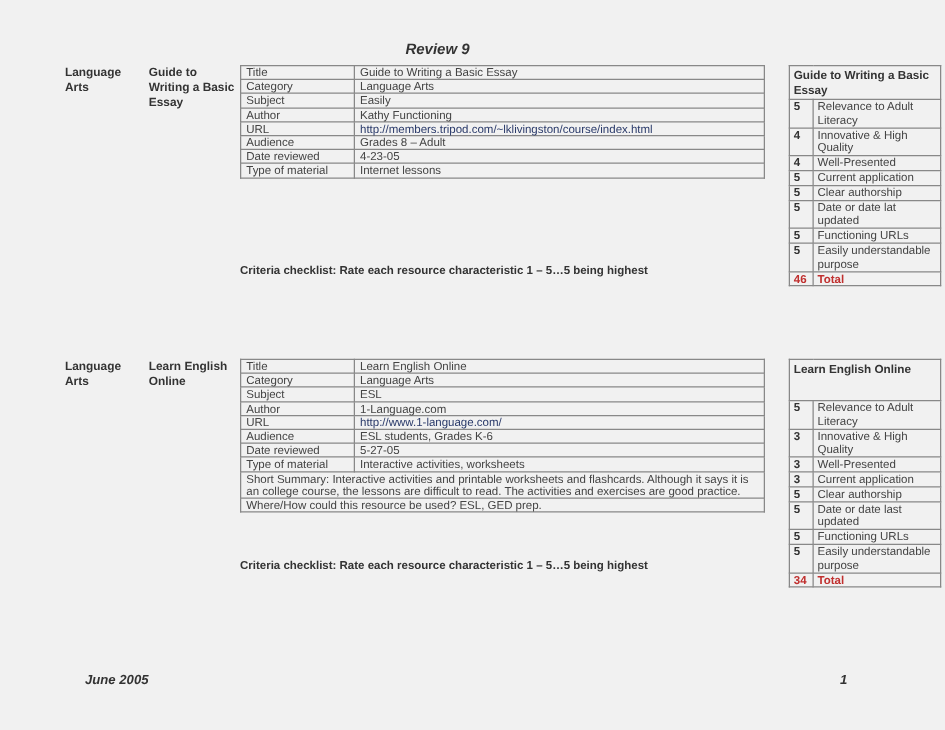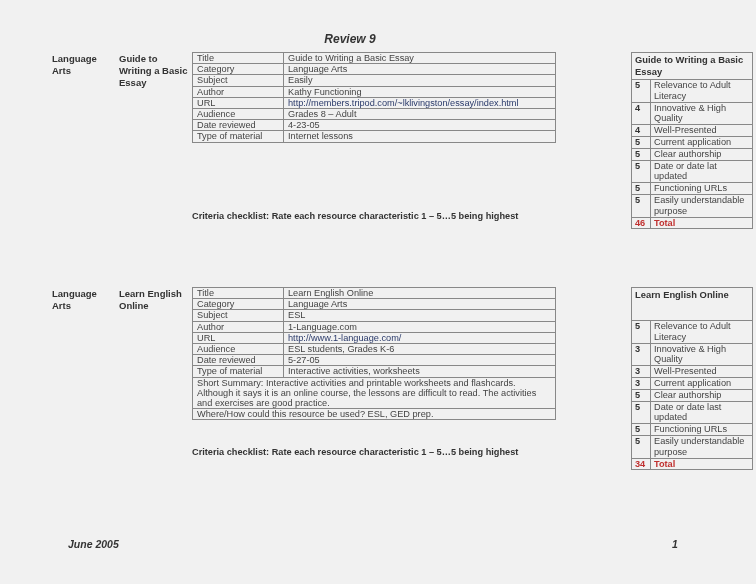--- a/index.html
+++ b/index.html
@@ -22,21 +22,21 @@
       font-weight: bold; font-size: 9.5px; line-height: 12px; width: 60px;
       color: #333;
     }
     .res {
       position: absolute; left: 119px;
       font-weight: bold; font-size: 9.5px; line-height: 12px; width: 70px;
       color: #333;
     }
     table { border-collapse: collapse; }
     .info {
-      position: absolute; left: 192px; width: 364px;
+      position: absolute; left: 192px; width: 420px;
       font-size: 9.2px; color: #444;
     }
     .info td {
       border: 1px solid #888; padding: 0 4px; line-height: 10.2px; height: 10.2px;
       vertical-align: top;
     }
     .info td.lbl { width: 82px; }
     .info td.url { color: #2a3a6a; }
     .criteria {
       position: absolute; left: 192px; font-weight: bold; font-size: 9.2px; color: #333;
@@ -79,21 +79,21 @@
   <tr>
         <td class="lbl">Subject</td>
         <td>Easily</td>
       </tr>
   <tr>
         <td class="lbl">Author</td>
         <td>Kathy Functioning</td>
       </tr>
   <tr>
         <td class="lbl">URL</td>
-        <td class="url">http://members.tripod.com/~lklivingston/essay/index.html</td>
+        <td class="url">http://members.tripod.com/~lklivingston/course/index.html</td>
       </tr>
   <tr>
         <td class="lbl">Audience</td>
         <td>Grades 8 – Adult</td>
       </tr>
   <tr>
         <td class="lbl">Date reviewed</td>
         <td>4-23-05</td>
       </tr>
   <tr>
@@ -180,21 +180,21 @@
       </tr>
   <tr>
         <td class="lbl">Date reviewed</td>
         <td>5-27-05</td>
       </tr>
   <tr>
         <td class="lbl">Type of material</td>
         <td>Interactive activities, worksheets</td>
       </tr>
   <tr>
-        <td colspan="2">Short Summary:  Interactive activities and printable worksheets and flashcards.  Although it says it is an online course, the lessons are difficult to read.  The activities and exercises are good practice.</td>
+        <td colspan="2">Short Summary:  Interactive activities and printable worksheets and flashcards.  Although it says it is an college course, the lessons are difficult to read.  The activities and exercises are good practice.</td>
       </tr>
   <tr>
         <td colspan="2">Where/How could this resource be used?  ESL, GED prep.</td>
       </tr>
 </tbody>
   </table>
 
 <div class="criteria" style="top:447px;">Criteria checklist:  Rate each resource characteristic 1 – 5…5 being highest</div>
 
 <table class="rating" style="top:287px;">

